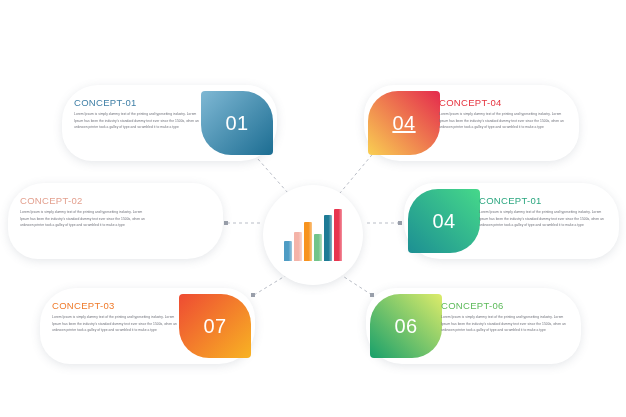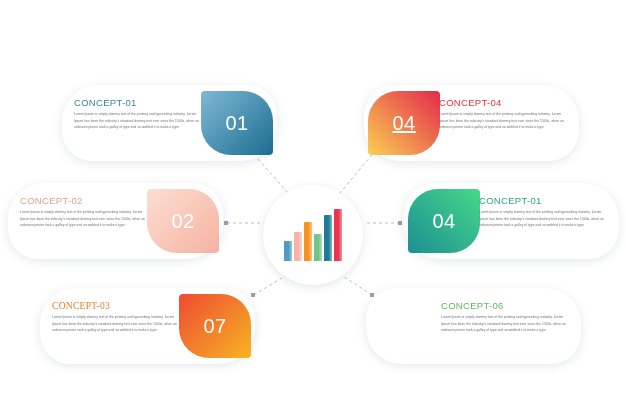--- a/index.html
+++ b/index.html
@@ -170,26 +170,25 @@
       <p class="card-body">Lorem Ipsum is simply dummy text of the printing and typesetting industry. Lorem Ipsum has been the industry's standard dummy text ever since the 1500s, when an unknown printer took a galley of type and scrambled it to make a type</p>
     </div>
     <div class="numpanel" style="background: linear-gradient(135deg, rgb(127, 184, 212), rgb(28, 109, 146));">01</div>
   </div>
 
   <div class="card left" id="card-2">
     <div class="txtblock">
       <p class="card-title" style="color: rgb(227, 160, 143);">CONCEPT-02</p>
       <p class="card-body">Lorem Ipsum is simply dummy text of the printing and typesetting industry. Lorem Ipsum has been the industry's standard dummy text ever since the 1500s, when an unknown printer took a galley of type and scrambled it to make a type</p>
     </div>
-    <div class="numpanel" style="background: linear-gradient(135deg, rgb(251, 222, 209), rgb(246, 178, 162));">02</div>
   </div>
 
   <div class="card left" id="card-3">
     <div class="txtblock">
-      <p class="card-title" style="color: rgb(239, 122, 42); font-family: Liberation Serif, serif;">CONCEPT-03</p>
+      <p class="card-title" style="color: rgb(239, 122, 42);">CONCEPT-03</p>
       <p class="card-body">Lorem Ipsum is simply dummy text of the printing and typesetting industry. Lorem Ipsum has been the industry's standard dummy text ever since the 1500s, when an unknown printer took a galley of type and scrambled it to make a type</p>
     </div>
     <div class="numpanel" style="background: linear-gradient(135deg, rgb(238, 75, 51), rgb(248, 179, 35));">07</div>
   </div>
 
   <div class="card right" id="card-4">
     <div class="numpanel" style="background: linear-gradient(45deg, rgb(249, 207, 82), rgb(228, 42, 77)); text-decoration: underline;">04</div>
     <div class="txtblock">
       <p class="card-title" style="color: rgb(230, 51, 63);">CONCEPT-04</p>
       <p class="card-body">Lorem Ipsum is simply dummy text of the printing and typesetting industry. Lorem Ipsum has been the industry's standard dummy text ever since the 1500s, when an unknown printer took a galley of type and scrambled it to make a type</p>
@@ -198,19 +197,20 @@
 
   <div class="card right" id="card-5">
     <div class="numpanel" style="background: linear-gradient(45deg, rgb(28, 143, 147), rgb(70, 216, 138));">04</div>
     <div class="txtblock">
       <p class="card-title" style="color: rgb(42, 166, 127);">CONCEPT-01</p>
       <p class="card-body">Lorem Ipsum is simply dummy text of the printing and typesetting industry. Lorem Ipsum has been the industry's standard dummy text ever since the 1500s, when an unknown printer took a galley of type and scrambled it to make a type</p>
     </div>
   </div>
 
   <div class="card right" id="card-6">
+    <div class="numpanel" style="background: linear-gradient(45deg, rgb(24, 160, 107), rgb(221, 236, 106));">06</div>
     <div class="txtblock">
       <p class="card-title" style="color: rgb(92, 186, 90);">CONCEPT-06</p>
       <p class="card-body">Lorem Ipsum is simply dummy text of the printing and typesetting industry. Lorem Ipsum has been the industry's standard dummy text ever since the 1500s, when an unknown printer took a galley of type and scrambled it to make a type</p>
     </div>
   </div>
 
 </div>
 
 </body></html>

